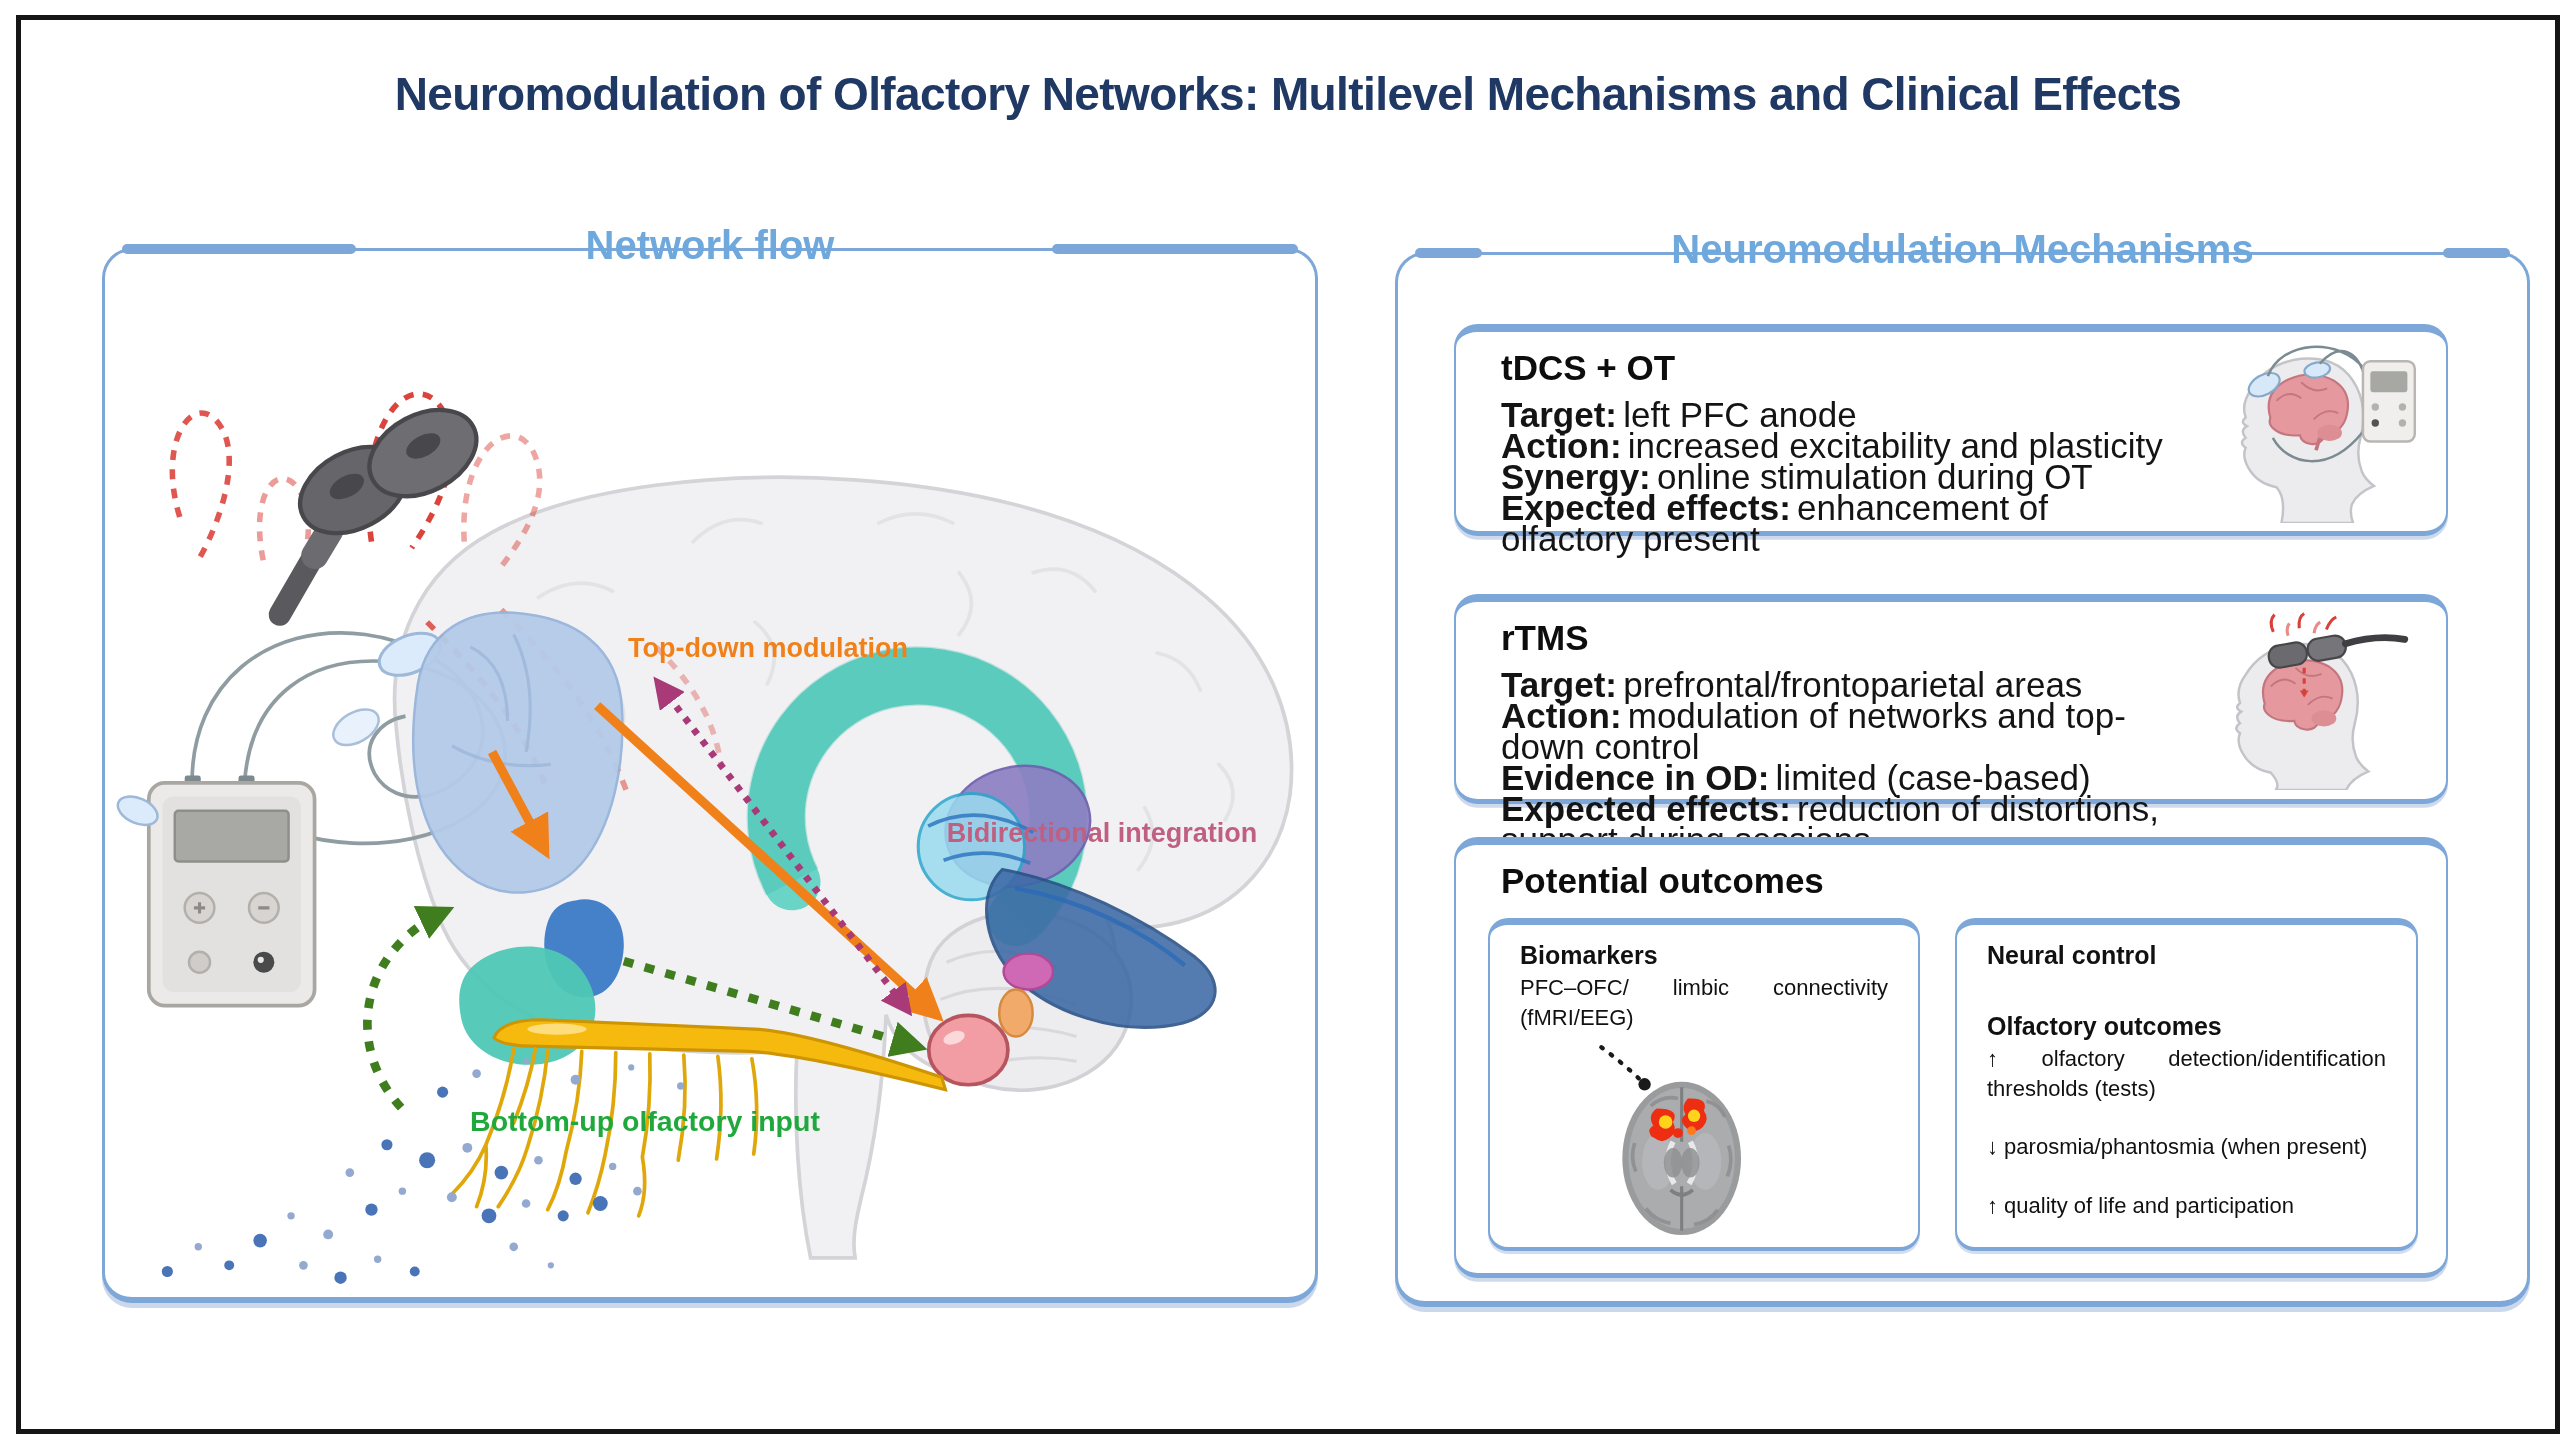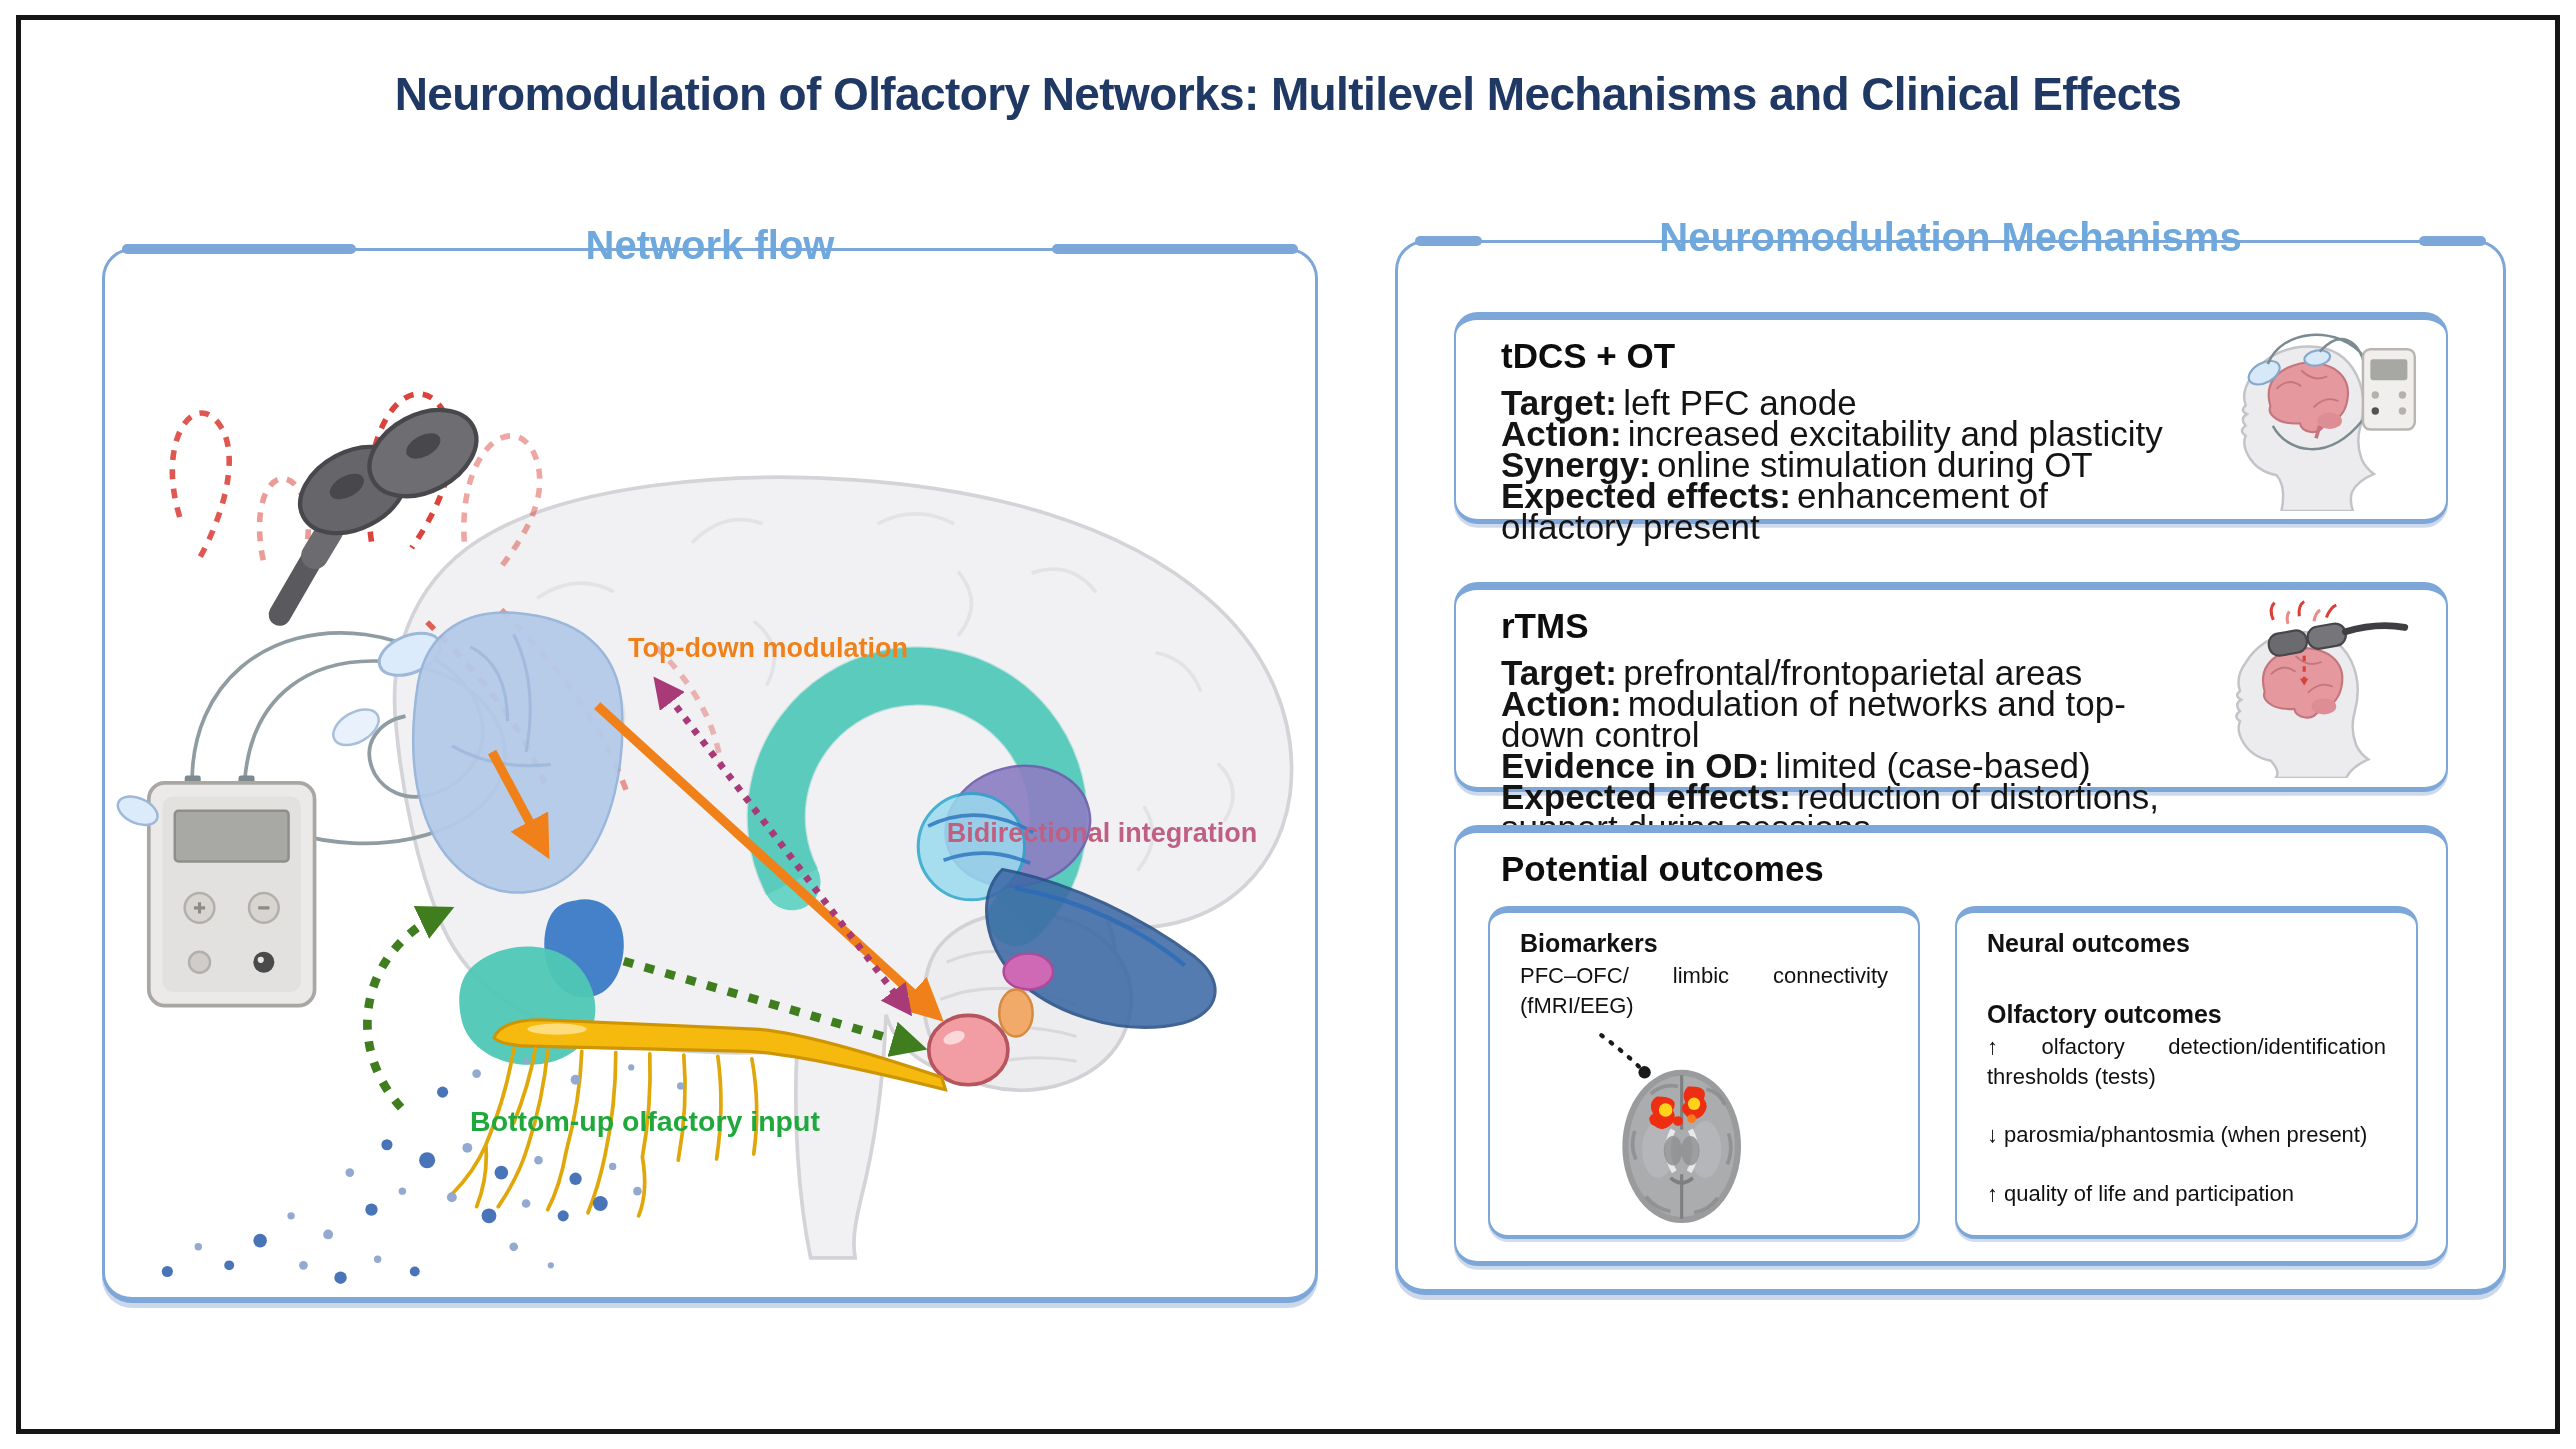--- a/index.html
+++ b/index.html
@@ -7,21 +7,21 @@
         font-family:"Liberation Sans",sans-serif;color:#111;}
   .frame{position:absolute;left:16px;top:15px;right:16px;bottom:15px;border:5.6px solid #161616;}
 
   .main-title{position:absolute;top:67px;left:0;right:0;text-align:center;
     font-size:46px;font-weight:bold;color:#1f3864;letter-spacing:-0.6px;}
 
   
   .panel{position:absolute;border:3.1px solid #7da7d8;border-bottom-width:6.2px;
          border-radius:30px;box-shadow:0 5px 0 rgba(125,158,205,.40);background:#fff;}
   .panel-left{left:102px;top:248px;width:1210px;height:1046px;}
-  .panel-right{left:1395px;top:240px;width:1105px;height:1046px;}
+  .panel-right{left:1395px;top:252px;width:1105px;height:1046px;padding-left:24px;}
   .panel-header{position:absolute;top:-28.5px;left:0;width:100%;text-align:center;
     font-size:40px;font-weight:bold;color:#6fa8dc;background:transparent;}
   .tbar{position:absolute;top:-6.8px;height:10px;background:#7da7d8;border-radius:5.6px;}
   .panel-left .tbar.l{left:17.3px;width:234px;}
   .panel-left .tbar.r{right:17.3px;width:246px;}
   .panel-right .tbar.l{left:17.3px;width:67px;}
   .panel-right .tbar.r{right:17.3px;width:67px;}
 
   
   .ibox{position:absolute;border:2.5px solid #7da7d8;border-top-width:8.7px;border-bottom-width:5px;
@@ -325,21 +325,21 @@
                 <circle cx="130" cy="76" r="10" fill="#ffd21c"></circle>
               <circle cx="104" cy="104" r="8" fill="#ee2e12"></circle>
                 <circle cx="66" cy="104" r="7" fill="#ee2e12"></circle>
               <circle cx="126" cy="100" r="7" fill="#ff7a1a"></circle>
             </g>
           </g>
         </svg>
       </div>
 
       <div class="subbox sb-neu">
-        <div class="sb-title">Neural outcomes</div>
+        <div class="sb-title">Neural control</div>
         <div class="gap"></div>
         <div class="sb-title">Olfactory outcomes</div>
         <p>↑ olfactory detection/identification thresholds (tests)</p>
         <div class="gap"></div>
         <p class="noj">↓ parosmia/phantosmia (when present)</p>
         <div class="gap"></div>
         <p class="noj">↑ quality of life and participation</p>
       </div>
     </div>
   </div>

